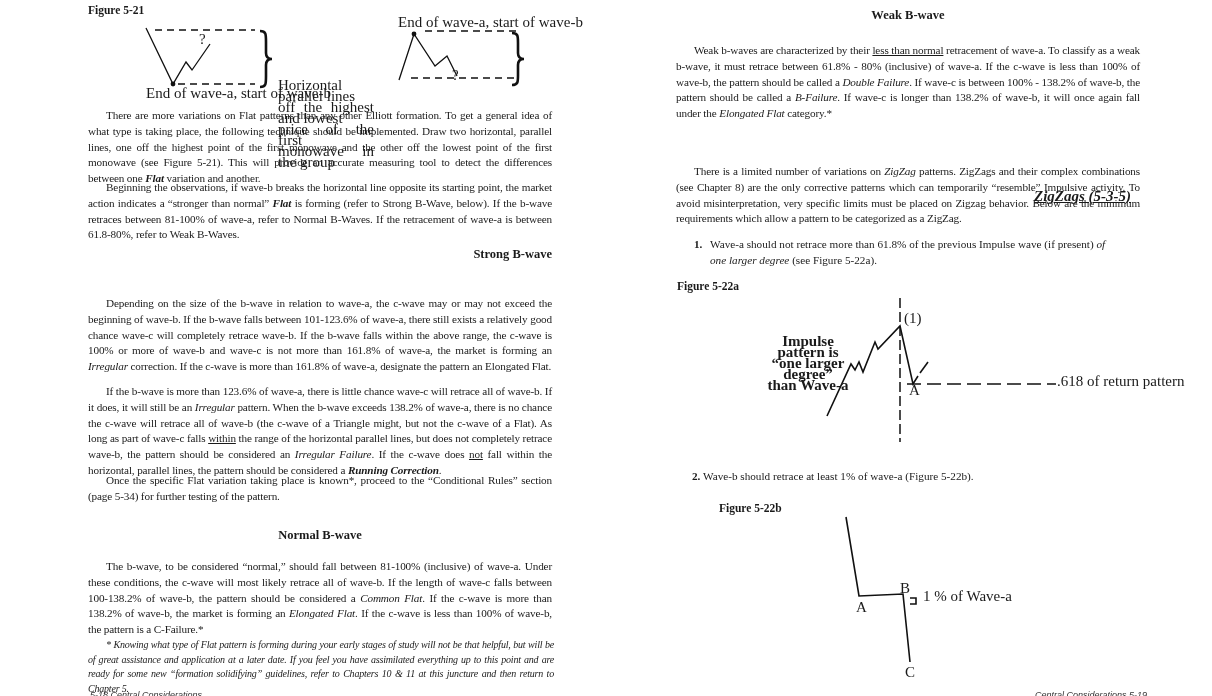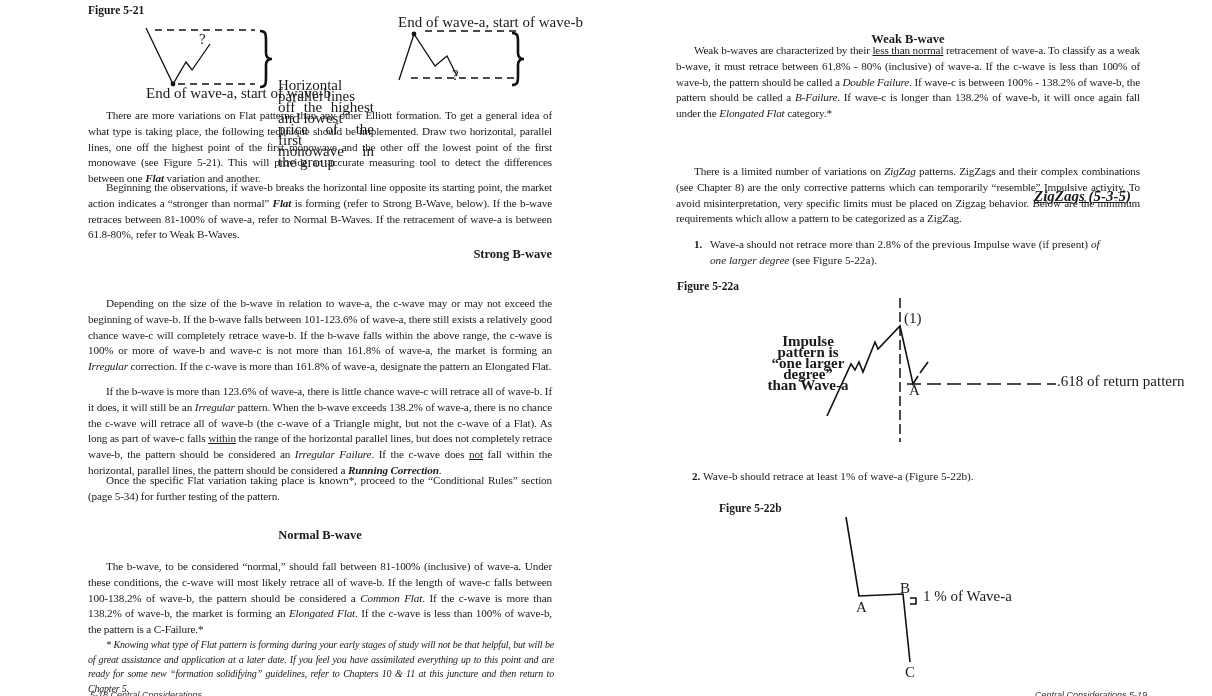--- a/index.html
+++ b/index.html
@@ -65,28 +65,28 @@
   <div class="heading" style="left:88px; top:528px; width:464px;">Normal B-wave</div>
   <div class="para" style="left:88px; top:559px; width:464px;"><span>The b-wave, to be considered “normal,” should fall between 81-100% (inclusive) of wave-a.  Under these conditions, the c-wave will most likely retrace all of wave-b.  If the length of wave-c falls between 100-138.2% of wave-b, the pattern should be considered a </span><span style="font-style: italic;">Common Flat</span><span>.  If the c-wave is more than 138.2% of wave-b, the market is forming an </span><span style="font-style: italic;">Elongated Flat</span><span>.  If the c-wave is less than 100% of wave-b, the pattern is a C-Failure.*</span></div>
 
   <div class="footnote" style="left:88px; top:638px; width:466px;">* Knowing what type of Flat pattern is forming during your early stages of study will not be that helpful, but will be of great assistance and application at a later date.  If you feel you have assimilated everything up to this point and are ready for some new “formation solidifying” guidelines, refer to Chapters 10 &amp; 11 at this juncture and then return to Chapter 5.</div>
 
   <div class="footer" style="left:90px; top:690px;">5-18   Central   Considerations</div>
 </div>
 
 <div>
 
-  <div class="heading" style="left:676px; top:8px; width:464px;margin-top:24px;">Weak B-wave</div>
+  <div class="heading" style="left:676px; top:8px; width:464px;">Weak B-wave</div>
   <div class="para" style="left:676px; top:43px; width:464px;"><span>Weak b-waves are characterized by their </span><span style="text-decoration: underline;">less than normal</span><span> retracement of wave-a.  To classify as a weak b-wave, it must retrace between 61.8% - 80% (inclusive) of wave-a.  If the c-wave is less than 100% of wave-b, the pattern should be called a </span><span style="font-style: italic;">Double Failure</span><span>.  If wave-c is between 100% - 138.2% of wave-b, the pattern should be called a </span><span style="font-style: italic;">B-Failure</span><span>.  If wave-c is longer than 138.2% of wave-b, it will once again fall under the </span><span style="font-style: italic;">Elongated Flat</span><span> category.*</span></div>
 
   <div class="zz-heading" style="left:1034px; top:148px;margin-top:40px;">ZigZags  (5-3-5)</div>
   <div class="para" style="left:676px; top:164px; width:464px;"><span>There is a limited number of variations on </span><span style="font-style: italic;">ZigZag</span><span> patterns.  ZigZags and their complex combinations (see Chapter 8) are the only corrective patterns which can temporarily “resemble” Impulsive activity.  To avoid misinterpretation, very specific limits must be placed on Zigzag behavior.  Below are the minimum requirements which allow a pattern to be categorized as a ZigZag.</span></div>
 
   <div class="list-item" style="left:694px; top:237px; font-weight:bold;">1.</div>
-  <div class="list-item" style="left:710px; top:237px; width:400px;"><span>Wave-a should not retrace more than 2.8% of the previous Impulse wave (if present) </span><span style="font-style: italic;">of one larger degree</span><span> (see Figure 5-22a).</span></div>
+  <div class="list-item" style="left:710px; top:237px; width:400px;"><span>Wave-a should not retrace more than 61.8% of the previous Impulse wave (if present) </span><span style="font-style: italic;">of one larger degree</span><span> (see Figure 5-22a).</span></div>
 
   <div class="figlabel" style="left:677px; top:280px;">Figure 5-22a</div>
   <div class="small" style="left:758px; top:336px; width:100px; text-align:center;font-weight:bold;">
     <div>Impulse pattern is</div>
     <div>“one larger degree”</div>
     <div>than Wave-a</div>
   </div>
   <svg style="left:820px; top:296px;" width="300" height="150">
     <line x1="80" y1="2" x2="80" y2="146" stroke="#111" stroke-width="1.5" stroke-dasharray="10,4"></line>
     <polyline points="7,120 31,68 35,74 39,66 43,76 55,46 58,53 80,30 93,88 98,80" fill="none" stroke="#111" stroke-width="1.6"></polyline>

